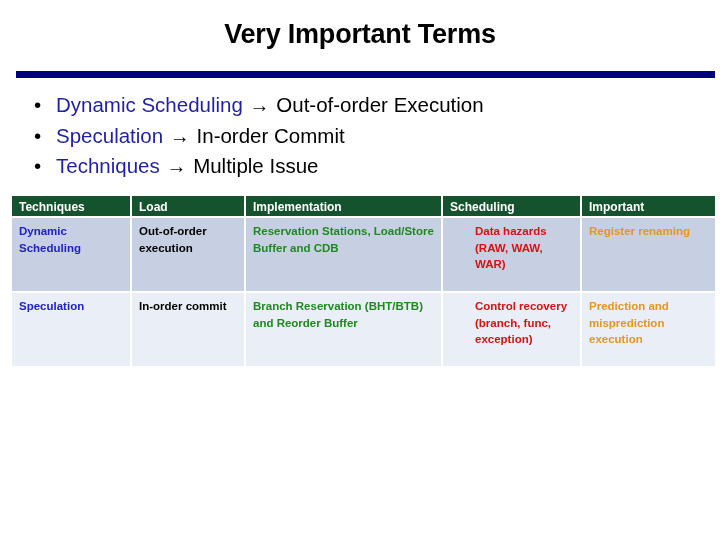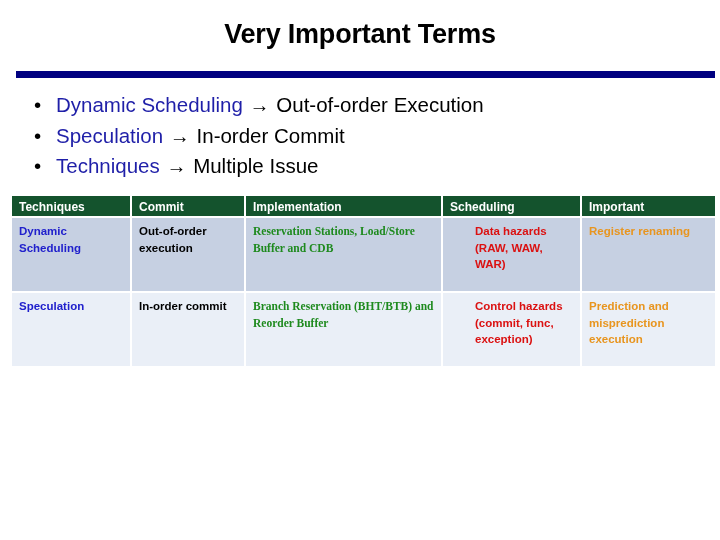--- a/index.html
+++ b/index.html
@@ -114,21 +114,21 @@
   }
   .row-shade td {
     background: #C6D0E2;
   }
   .row-plain td {
     background: #EAEFF7;
   }
 
   .terms-table td.c-techniques { color: #2020CC; }
   .terms-table td.c-goals      { color: #000000; }
-  .terms-table td.c-impl       { color: #1E8A1E; font-family: Liberation Serif, serif; }
+  .terms-table td.c-impl       { color: #1E8A1E; }
   .terms-table td.c-addr       { color: #DB1111; padding-left: 32px; }
   .terms-table td.c-appr       { color: #E8951F; }
 
   .col-1 { width: 118px; }
   .col-2 { width: 112px; }
   .col-3 { width: 195px; }
   .col-4 { width: 137px; }
   .col-5 { width: 133px; }
 
   .r1 td { height: 62px; }
@@ -169,37 +169,37 @@
     <colgroup>
       <col class="col-1">
         <col class="col-2">
         <col class="col-3">
         <col class="col-4">
         <col class="col-5">
     </colgroup>
     <thead>
       <tr>
         <th>Techniques</th>
-        <th>Commit</th>
+        <th>Load</th>
         <th>Implementation</th>
         <th>Scheduling</th>
         <th>Important</th>
       </tr>
     </thead>
     <tbody>
       <tr class="row-shade r1">
         <td class="c-techniques">Dynamic Scheduling</td>
         <td class="c-goals">Out-of-order execution</td>
         <td class="c-impl">Reservation Stations, Load/Store Buffer and CDB</td>
         <td class="c-addr">Data hazards (RAW, WAW, WAR)</td>
         <td class="c-appr">Register renaming</td>
       </tr>
       <tr class="row-plain r2">
         <td class="c-techniques">Speculation</td>
         <td class="c-goals">In-order commit</td>
         <td class="c-impl">Branch Reservation (BHT/BTB) and Reorder Buffer</td>
-        <td class="c-addr">Control hazards (commit, func, exception)</td>
+        <td class="c-addr">Control recovery (branch, func, exception)</td>
         <td class="c-appr">Prediction and misprediction execution</td>
       </tr>
     </tbody>
   </table>
 
 </div>
 
 </body></html>

